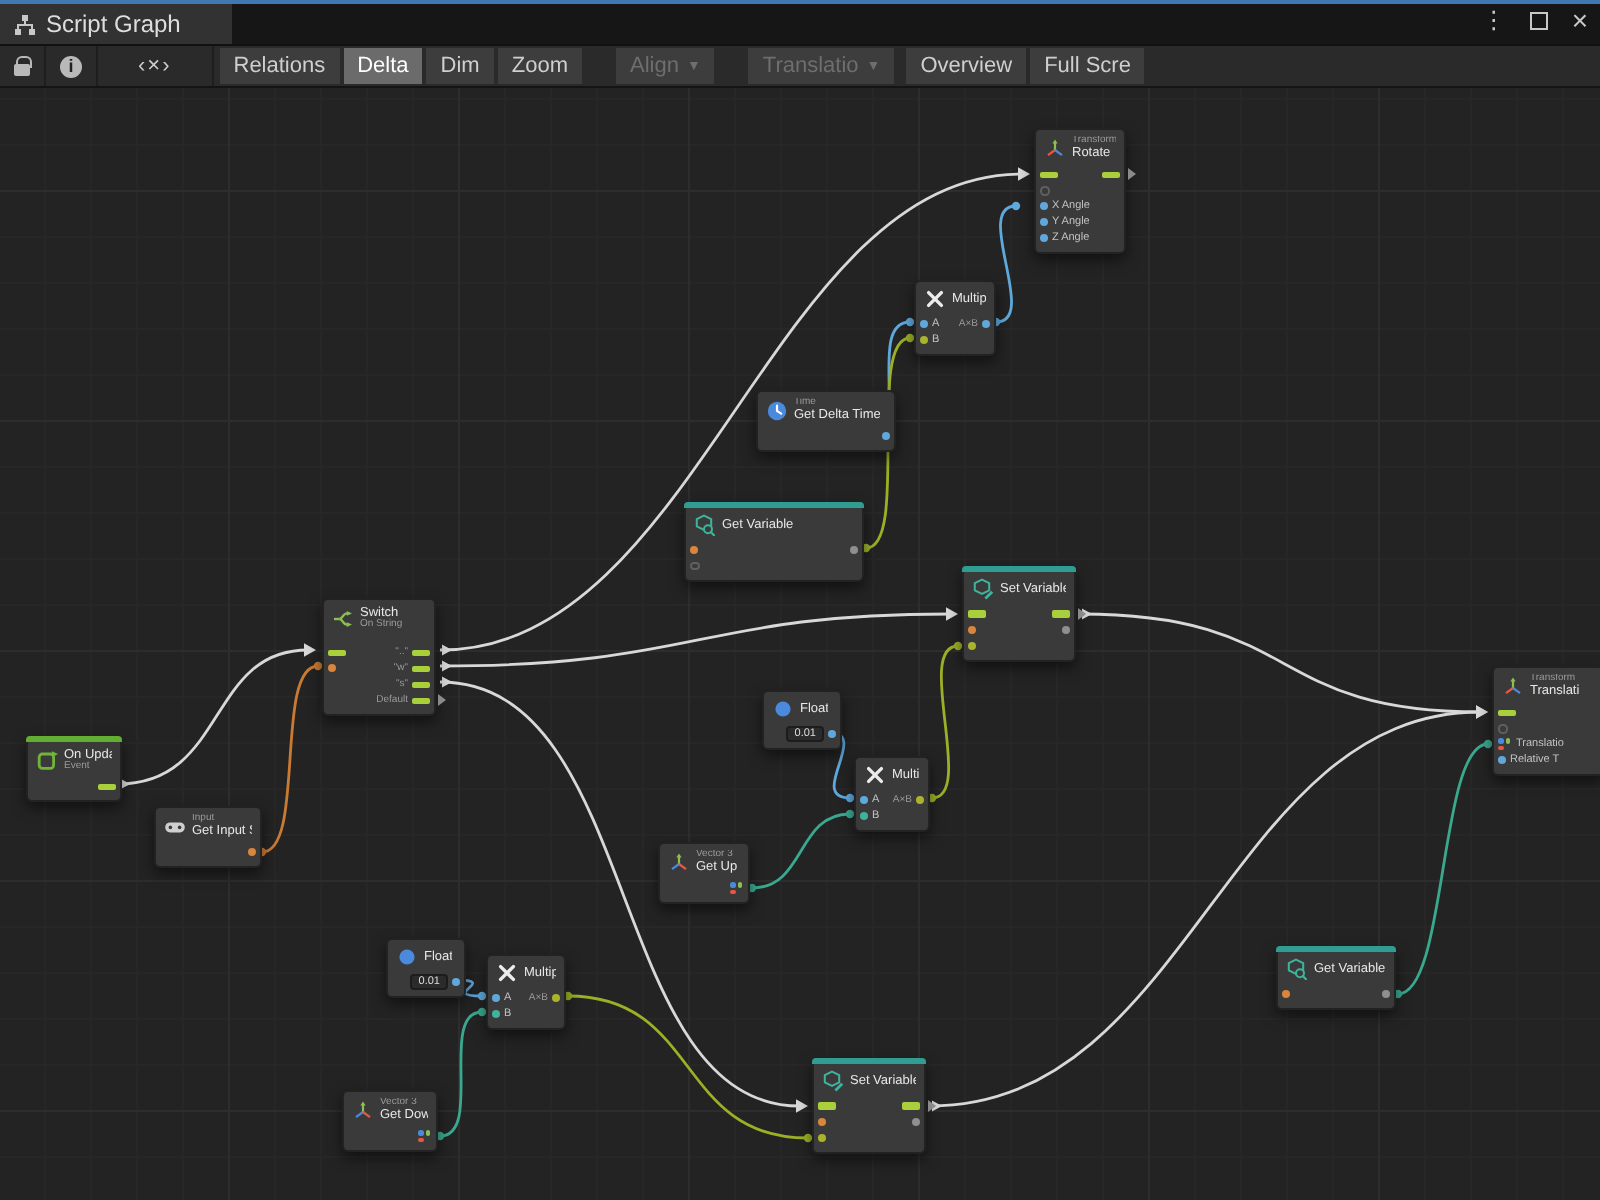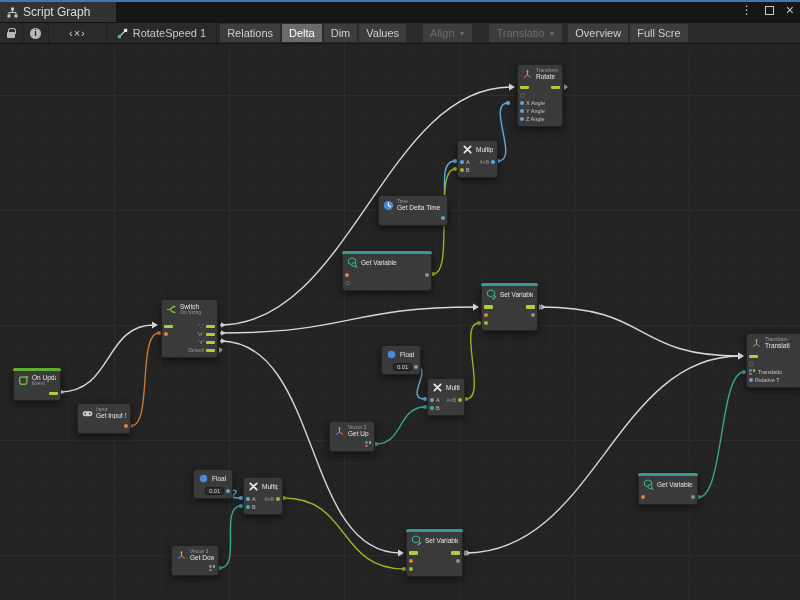--- a/index.html
+++ b/index.html
@@ -100,42 +100,32 @@
   <div class="toolbar">
     <div class="tbcell" style="width:23px;">
       <span class="lockbody"></span>
     </div>
     <div class="tbcell" style="width:26px;">
       <span class="infocirc">i</span>
     </div>
     <div class="tbcell">
       <span class="codeglyph">‹×›</span>
     </div>
-    <div class="tbcell graphsel">
-      <span class="nicon">
-        <svg width="11" height="11" viewBox="0 0 11 11">
-            <path d="M2.5 8.5 8.5 2.5" stroke="#d0d0d0" stroke-width="1.1"></path>
-            <rect x="0.8" y="7" width="3.2" height="3.2" fill="#49c1ae"></rect>
-            <rect x="7" y="0.8" width="3.2" height="3.2" fill="#e6e6e6"></rect>
-          </svg>
-      </span>
-      <span>RotateSpeed 1</span>
-    </div>
     <div class="tbbtns" id="tbButtons">
         <div class="tbbtn">
           <span>Relations</span>
         </div>
         <div class="tbbtn active">
           <span>Delta</span>
         </div>
         <div class="tbbtn">
           <span>Dim</span>
         </div>
         <div class="tbbtn">
-          <span>Values</span>
+          <span>Zoom</span>
         </div>
         <div class="tbbtn disabled">
           <span>Align</span>
           <span class="caret">▼</span>
         </div>
         <div class="tbbtn disabled">
           <span>Translatio</span>
           <span class="caret">▼</span>
         </div>
         <div class="tbbtn gapL">

